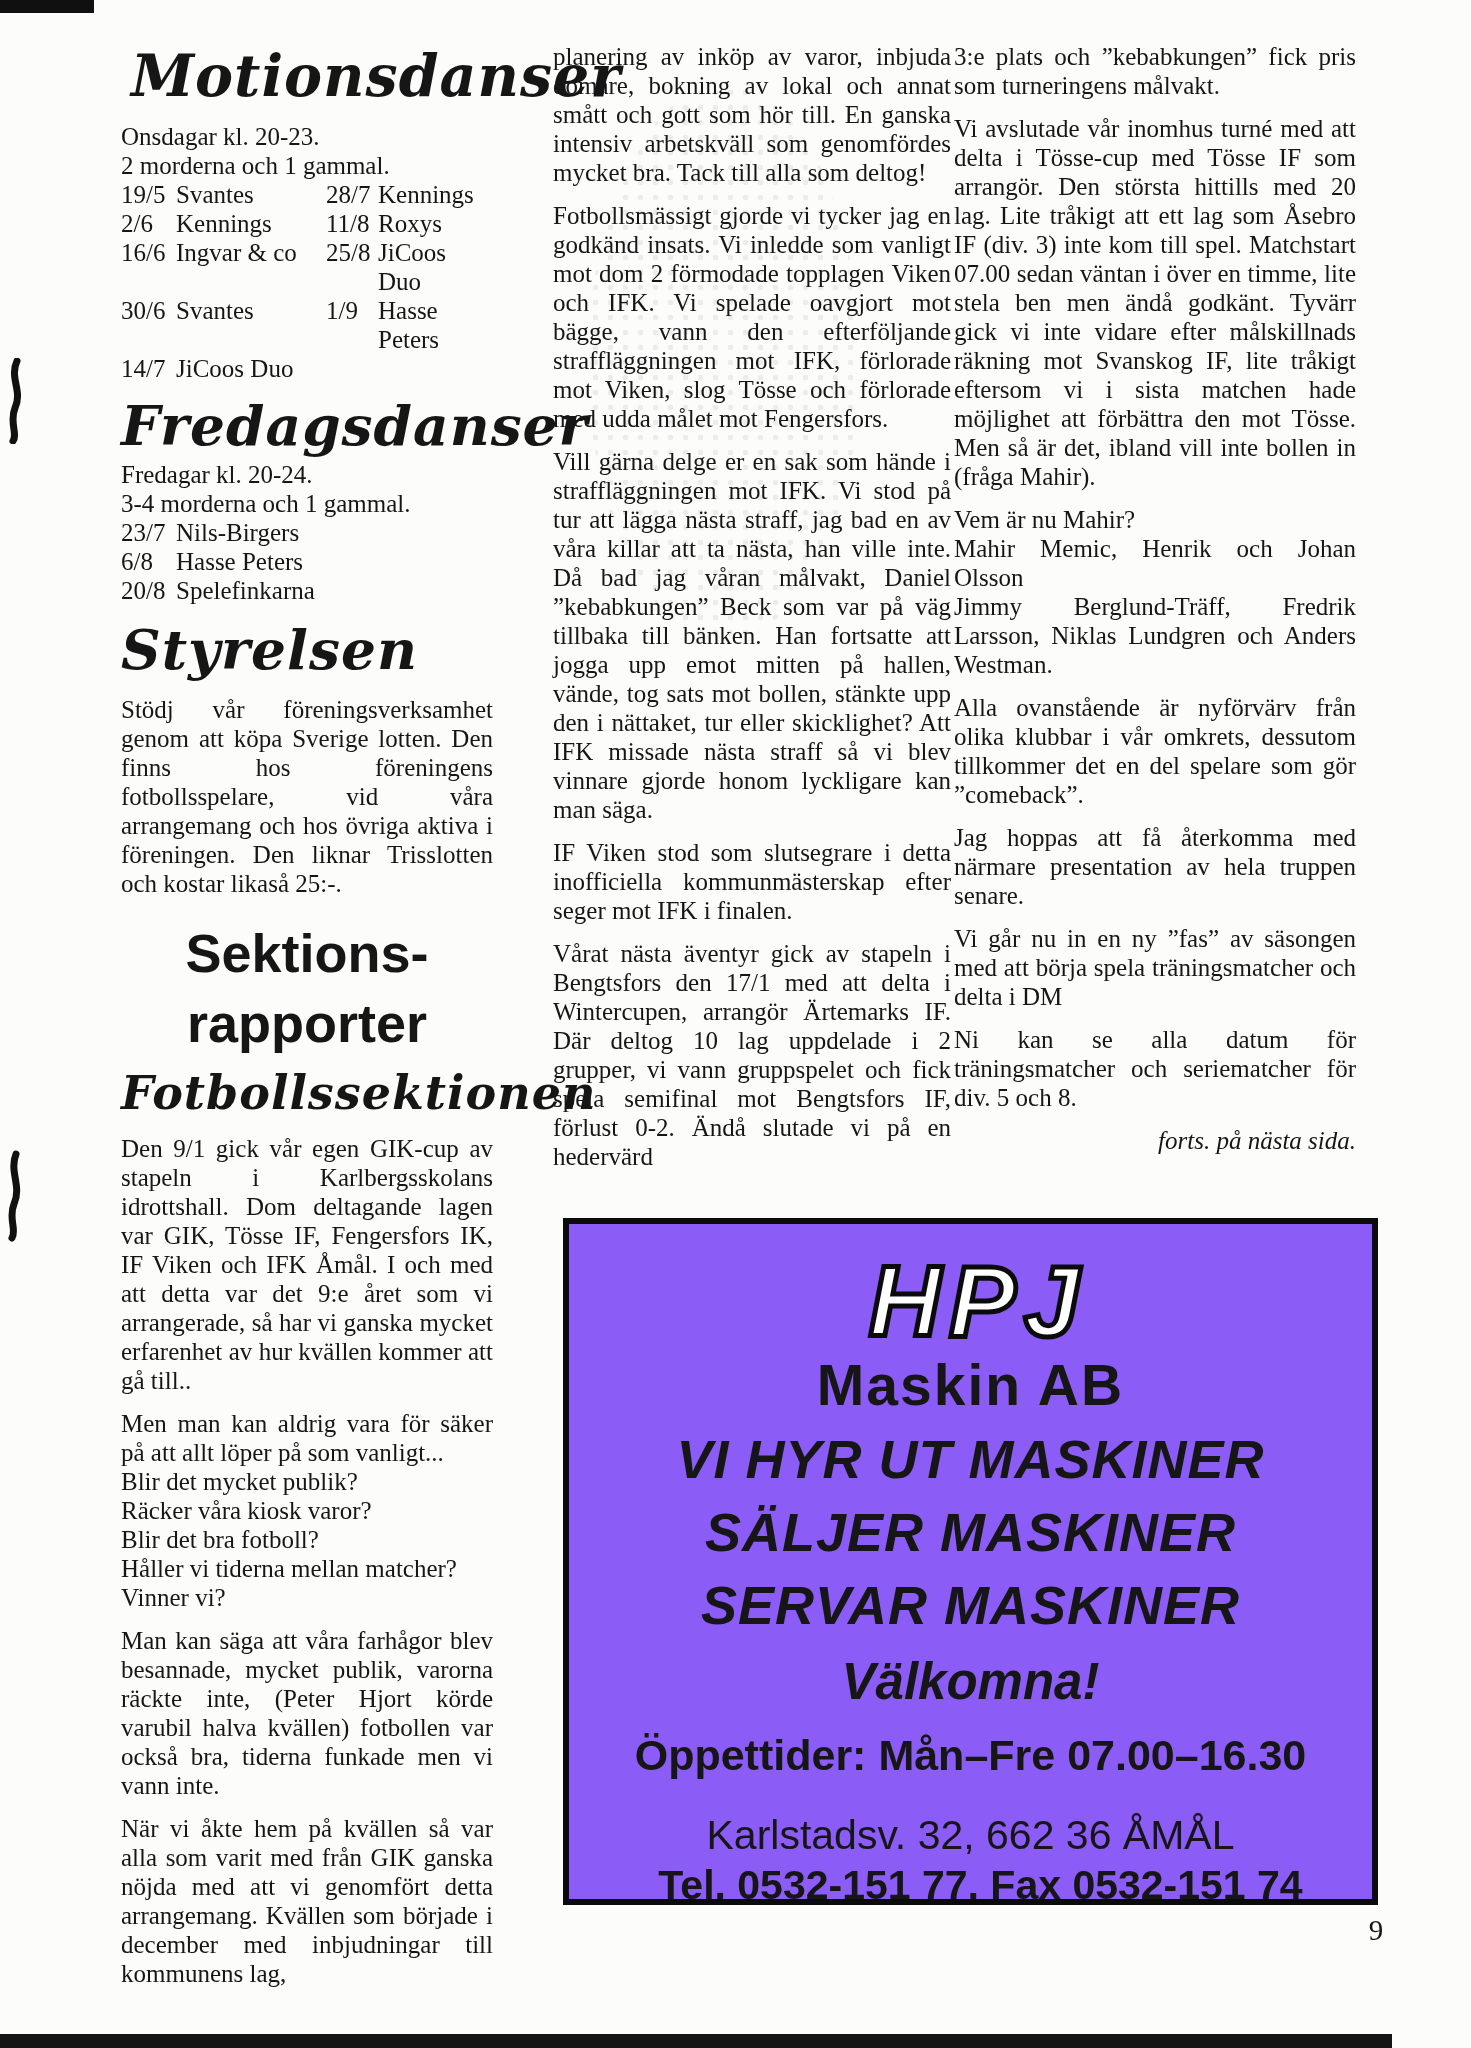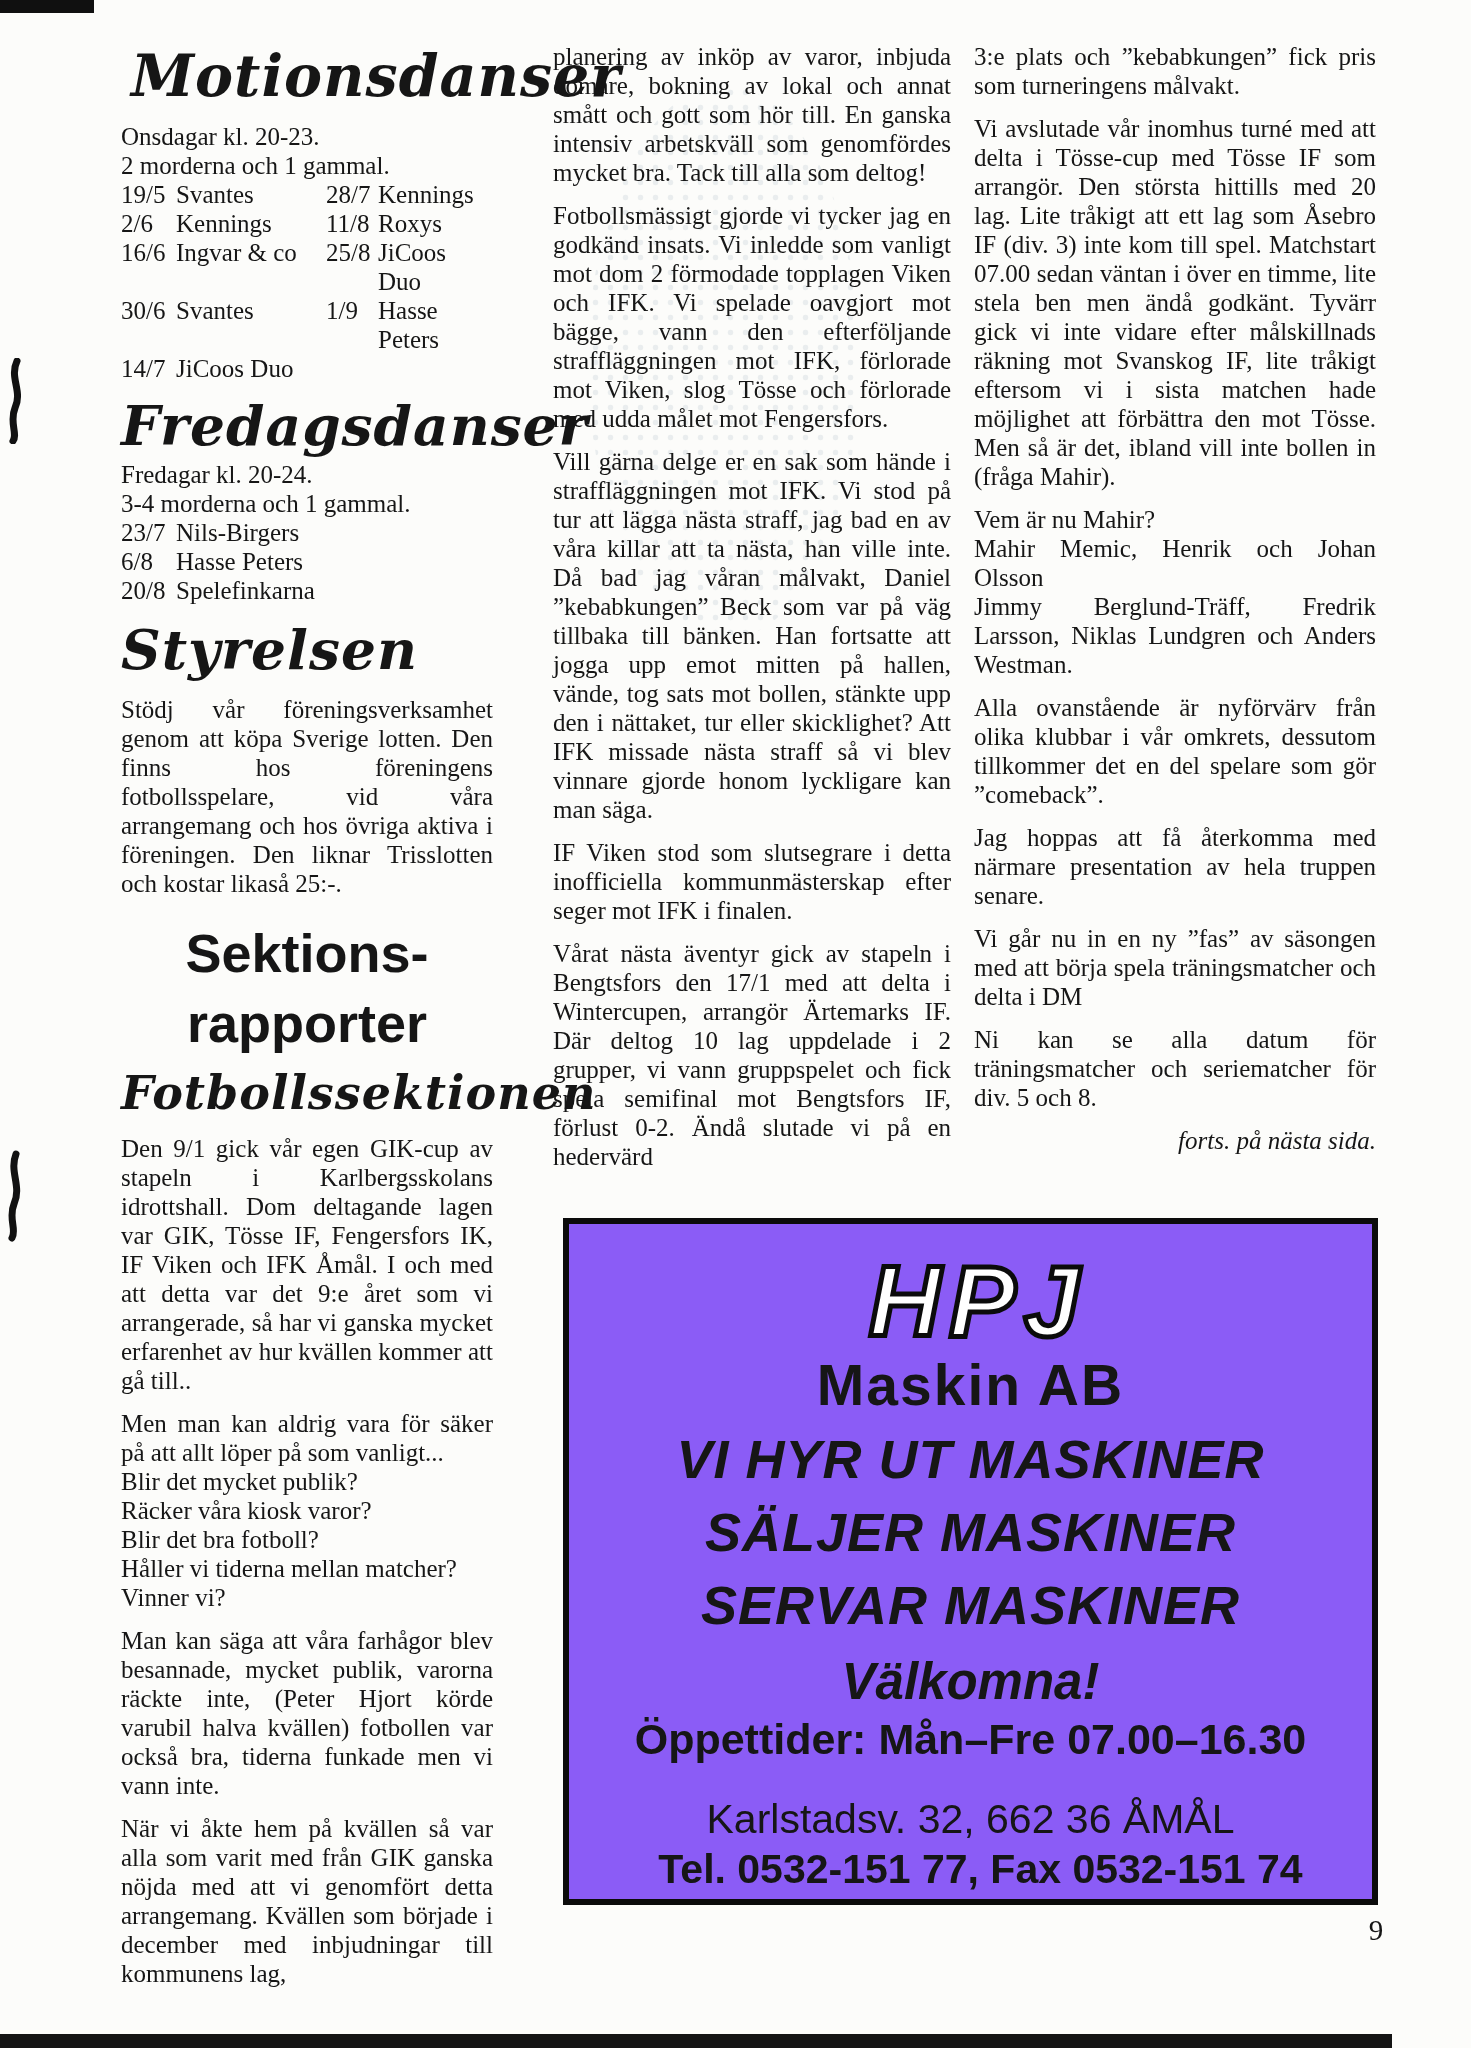--- a/index.html
+++ b/index.html
@@ -15,21 +15,21 @@
   .edge-mark    { position:absolute; }
   .halftone {
     position:absolute; left:588px; top:85px; width:272px; height:555px;
     background-image:radial-gradient(circle, rgba(148,170,184,0.32) 2.5px, rgba(148,170,184,0) 3.2px);
     background-size:15px 15px; border-radius:50%; opacity:.55;
   }
   
   .col { position:absolute; top:42px; font-size:25px; line-height:29px; }
   .col-left  { left:121px; width:372px; }
   .col-mid   { left:553px; width:398px; }
-  .col-right { left:974px; width:402px; }
+  .col-right { left:954px; width:402px; }
   .jp { margin:0 0 14px 0; text-align:justify; }
   .line { margin:0; }
   .script { font-family:"DejaVu Serif", serif; font-style:italic; font-weight:700; letter-spacing:1px; }
   .t-motions  { font-size:57px; line-height:60px; margin:4px 0 16px 10px; }
   .t-fredags  { font-size:55px; line-height:58px; margin:14px 0 5px 0; }
   .t-styrelsen{ font-size:55px; line-height:58px; margin:16px 0 16px 0; }
   .t-fotboll  { font-size:46px; line-height:50px; margin:2px 0 16px 0; }
   .t-sekt {
     font-family:"Liberation Sans", sans-serif; font-weight:bold;
     font-size:54px; line-height:70px; text-align:center; margin:20px 0 10px 0;
@@ -43,21 +43,21 @@
   .ad {
     position:absolute; left:563px; top:1218px; width:803px; height:675px;
     border:6px solid #0b0b0b; background:#8b5cf6; overflow:hidden;
     font-family:"Liberation Sans", sans-serif; text-align:center;
   }
   .ad-logo { width:370px; height:115px; margin:20px auto 0 auto; display:block; }
   .ad-company { font-size:57px; line-height:60px; font-weight:bold; letter-spacing:2px; margin-top:-4px; }
   .ad-slogans { margin-top:8px; }
   .ad-slogan { font-size:54px; line-height:73px; font-weight:bold; font-style:italic; letter-spacing:1px; }
   .ad-welcome { font-size:51px; line-height:56px; font-weight:bold; font-style:italic; margin-top:12px; }
-  .ad-hours   { font-size:43px; line-height:50px; font-weight:bold; margin-top:4px; }
+  .ad-hours   { font-size:43px; line-height:50px; font-weight:bold; margin-top:20px; }
   .ad-address { font-size:41px; line-height:46px; margin-top:32px; }
   .ad-phone   { font-size:41px; line-height:46px; font-weight:bold; margin-top:4px;padding-left:20px; }
   
   .page-num { position:absolute; left:1356px; top:1914px; width:40px; text-align:center; font-size:29px; }
 </style>
 </head>
 <body>
 
 <div class="page">
 

